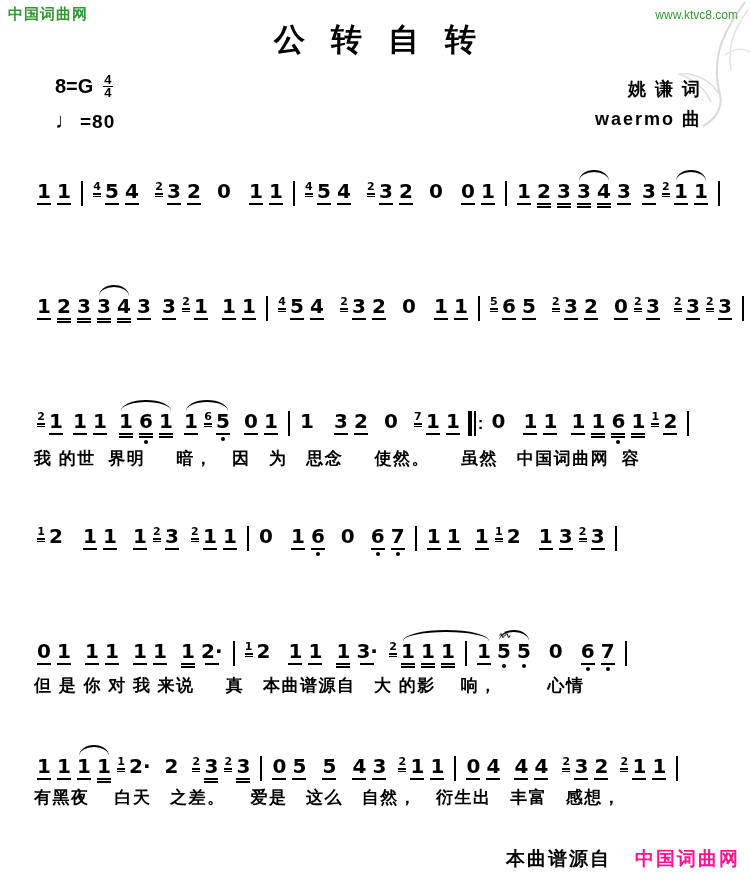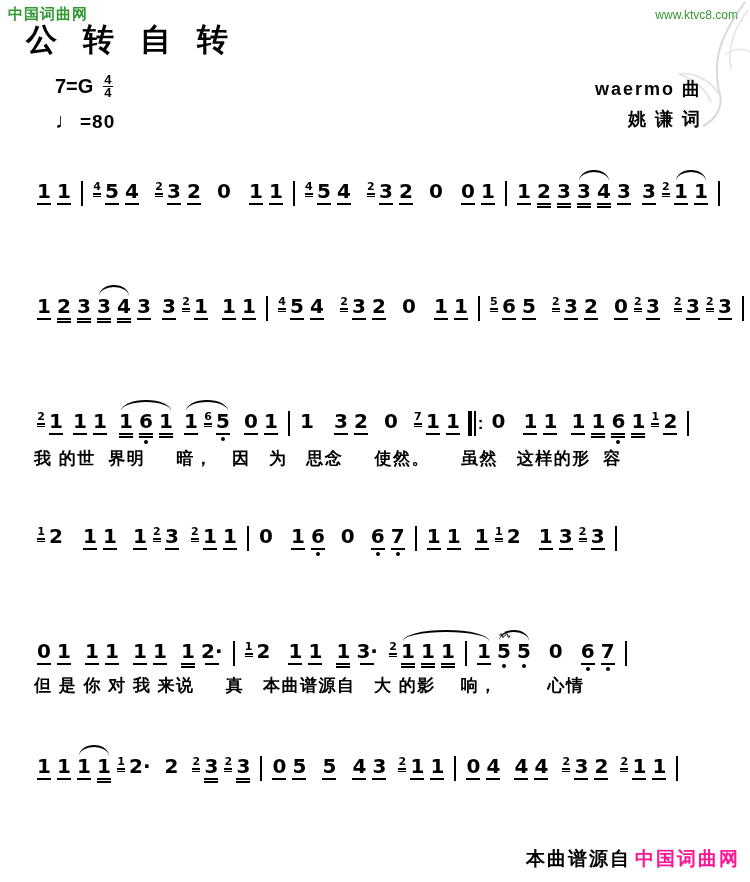--- a/index.html
+++ b/index.html
@@ -12,21 +12,21 @@
   .site-left{
     position:absolute;top:5px;left:8px;font-size:15px;letter-spacing:1px;
     color:var(--green,#339933);font-weight:bold;
   }
   .site-right{
     position:absolute;top:8px;right:12px;font-size:12px;
     color:var(--green,#339933);
   }
   .flourish{position:absolute;top:0;right:0;opacity:.55;}
   .title{
-    margin:22px 0 0 0;text-align:left;font-size:31px;font-weight:bold;
+    margin:22px 0 0 0;text-align:center;font-size:31px;font-weight:bold;
     letter-spacing:26px;padding-left:26px;line-height:36px;
   }
   .meta{position:relative;height:78px;margin-top:16px;}
   .keytime{
     position:absolute;left:55px;top:0;font-size:20px;font-weight:bold;
     display:flex;align-items:center;
   }
   .frac{display:inline-flex;flex-direction:column;align-items:center;margin-left:10px;}
   .frac i{font-style:normal;font-size:13px;font-weight:bold;line-height:12px;}
   .frac i:first-child{border-bottom:1.5px solid #000;padding:0 1px;}
@@ -72,52 +72,52 @@
   }
   .lyrics{
     white-space:pre;font-size:17px;font-weight:bold;letter-spacing:1.5px;
     margin-top:4px;line-height:22px;
   }
   
   .footer{
     position:absolute;right:10px;bottom:10px;display:flex;align-items:baseline;
     font-size:19px;font-weight:bold;letter-spacing:2px;
   }
-  .footer .src{color:#000;margin-right:4px;}
+  .footer .src{color:#000;margin-right:24px;}
   .footer .site{color:var(--pink,#ff1493);}
 </style>
 </head>
 <body style="--green: #339933; --pink: #ff1493;">
 
 <div class="site-left">中国词曲网</div>
 <div class="site-right">www.ktvc8.com</div>
 
 <svg class="flourish" width="85" height="130" viewBox="0 0 85 130">
   <path d="M80,2 C60,30 45,55 55,95 C58,108 50,120 38,126" fill="none" stroke="#bbbbbb" stroke-width="2"></path>
   <path d="M83,10 C70,28 62,45 66,70" fill="none" stroke="#cccccc" stroke-width="1.5"></path>
   <path d="M55,95 C45,80 30,72 14,74 C30,80 40,88 46,102" fill="none" stroke="#c4c4c4" stroke-width="1.5"></path>
   <path d="M60,55 C70,48 78,48 85,52" fill="none" stroke="#d0d0d0" stroke-width="1.5"></path>
 </svg>
 
 <h1 class="title">公转自转</h1>
 
 <div class="meta">
   <div class="keytime">
-    <span>7=G</span>
+    <span>8=G</span>
     <span class="frac">
       <i>4</i>
       <i>4</i>
     </span>
   </div>
   <div class="tempo">
     <span class="qnote">♩</span><span>=80</span>
   </div>
   <div class="credits">
+    <div class="credit-line">姚 谦 词</div>
     <div class="credit-line">waermo 曲</div>
-    <div class="credit-line">姚 谦 词</div>
   </div>
 </div>
 
 <div id="score">
     <div class="system">
       <div class="notes">
         <span class="note">
           <i class="dg">1</i>
           <i class="ul"></i>
         </span>
@@ -559,21 +559,21 @@
           <i class="gd">1</i>
           <i class="gl"></i>
           <i class="gl"></i>
         </span>
         <span class="note">
           <i class="dg">2</i>
           <i class="ul"></i>
         </span>
         <span class="bar"></span>
       </div>
-      <div class="lyrics">我 的世  界明     暗，   因   为   思念     使然。     虽然   这样的形  容</div>
+      <div class="lyrics">我 的世  界明     暗，   因   为   思念     使然。     虽然   中国词曲网  容</div>
     </div>
     <div class="system">
       <div class="notes">
         <span class="grace">
           <i class="gd">1</i>
           <i class="gl"></i>
           <i class="gl"></i>
         </span>
         <span class="note">
           <i class="dg">2</i>
@@ -943,19 +943,20 @@
         <span class="note">
           <i class="dg">1</i>
           <i class="ul"></i>
         </span>
         <span class="note">
           <i class="dg">1</i>
           <i class="ul"></i>
         </span>
         <span class="bar"></span>
       </div>
+      <div class="lyrics">有黑夜    白天   之差。    爱是   这么   自然，   衍生出   丰富   感想，</div>
     </div>
   </div>
 
 <div class="footer">
   <span class="src">本曲谱源自</span>
   <span class="site">中国词曲网</span>
 </div>
 
 </body></html>

